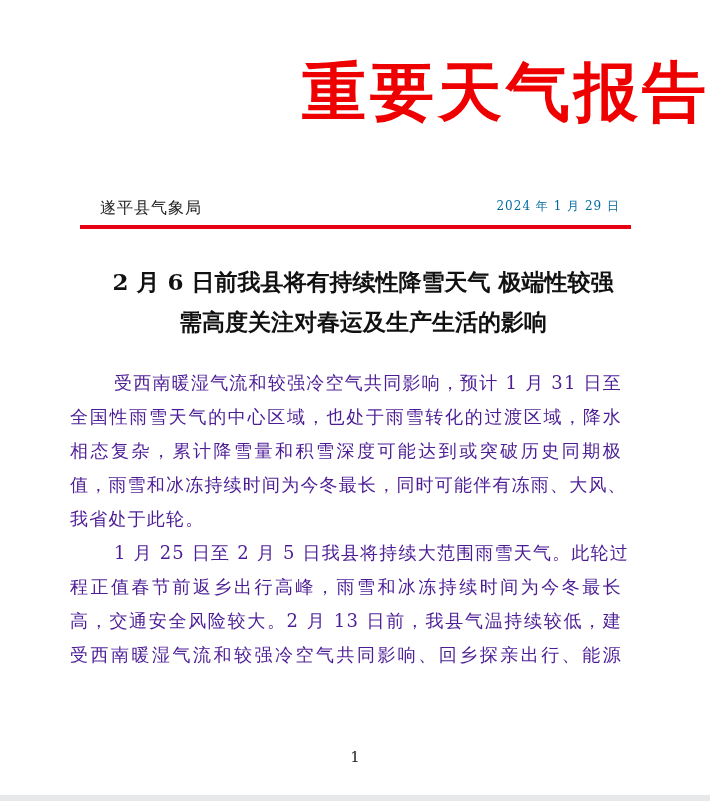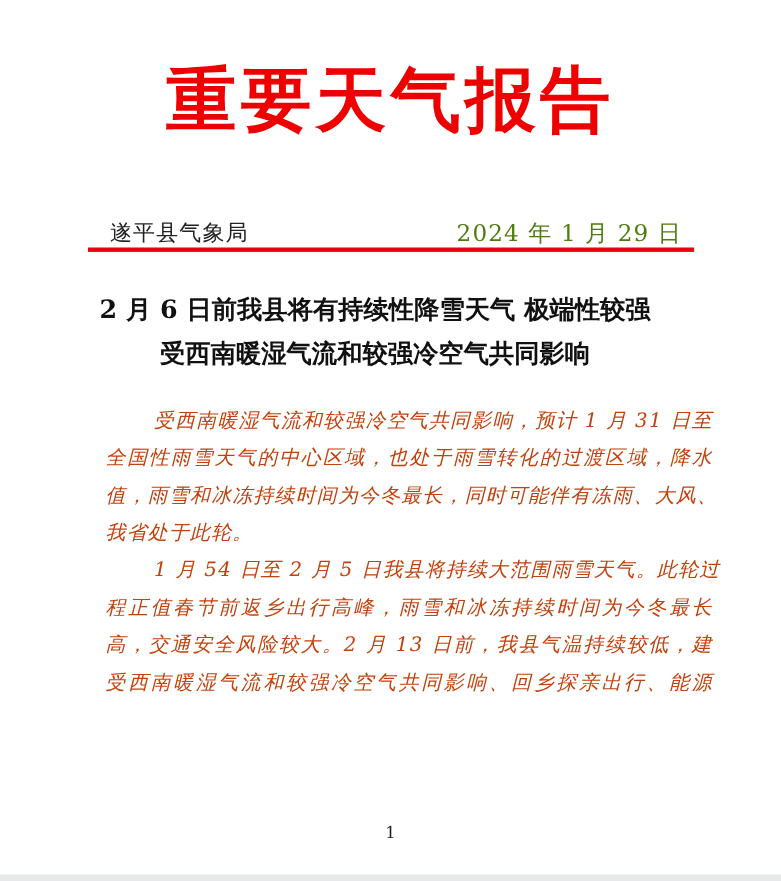--- a/index.html
+++ b/index.html
@@ -27,76 +27,75 @@
       left: 0; top: 795px;
       width: 710px;
       height: 6px;
       background: #e6e8ea;
     }
     .masthead {
       position: absolute;
       left: 0;
       top: 52px;
       width: 710px;
-      text-align: center;
+      text-align: right;
       font-family: "DejaVu Serif", "Liberation Serif", serif;
       font-weight: bold;
       font-size: 64px;
       line-height: 80px;
       letter-spacing: 4px;
       color: #ee0000;
     }
     .issuer {
       position: absolute;
       left: 100px;
       top: 198px;
-      font-size: 20px;
+      font-size: 16px;
       letter-spacing: 1px;
       color: #222;
     }
     .date {
       position: absolute;
       right: 90px;
       top: 198px;
-      font-size: 21px;
+      font-size: 12px;
       letter-spacing: 1px;
-      color: #4d7c0f;
+      color: #0369a1;
     }
     .red-rule {
       position: absolute;
       left: 80px;
       top: 225px;
       width: 551px;
       height: 4px;
       background: #e60012;
     }
     .headline {
       position: absolute;
-      left: 66px;
+      left: 88px;
       top: 262px;
       width: 550px;
       text-align: center;
       font-family: "DejaVu Serif", "Liberation Serif", serif;
       font-weight: bold;
       font-size: 23px;
       line-height: 40px;
       color: #111;
     }
     .headline .hl-line { display: block; white-space: nowrap; }
     .body-text {
       position: absolute;
-      left: 96px;
+      left: 70px;
       top: 366px;
       width: 552px;
       font-size: 18px;
       line-height: 34px;
-      color: #c2410c;
+      color: #4c1d95;
       text-align: justify;
       letter-spacing: 1.2px;
-      font-style: italic;
     }
     .body-text .ln {
       display: block;
       white-space: nowrap;
       height: 34px;
       text-align-last: justify;
     }
     .body-text .ln.last { text-align-last: left; }
     .body-text .ln.indent { padding-left: 44px; }
     .page-number {
@@ -116,32 +115,33 @@
 
   <div class="masthead">重要天气报告</div>
 
   <div class="issuer">遂平县气象局</div>
   <div class="date">2024 年 1 月 29 日</div>
 
   <div class="red-rule"></div>
 
   <div class="headline">
     <span class="hl-line">2 月 6 日前我县将有持续性降雪天气  极端性较强</span>
-    <span class="hl-line">受西南暖湿气流和较强冷空气共同影响</span>
+    <span class="hl-line">需高度关注对春运及生产生活的影响</span>
   </div>
 
   <div class="body-text">
     <div>
       <span class="ln indent">受西南暖湿气流和较强冷空气共同影响，预计 1 月 31 日至</span>
       <span class="ln">全国性雨雪天气的中心区域，也处于雨雪转化的过渡区域，降水</span>
+      <span class="ln">相态复杂，累计降雪量和积雪深度可能达到或突破历史同期极</span>
       <span class="ln">值，雨雪和冰冻持续时间为今冬最长，同时可能伴有冻雨、大风、</span>
       <span class="ln last">我省处于此轮。</span>
     </div>
     <div>
-      <span class="ln indent">1 月 54 日至 2 月 5 日我县将持续大范围雨雪天气。此轮过</span>
+      <span class="ln indent">1 月 25 日至 2 月 5 日我县将持续大范围雨雪天气。此轮过</span>
       <span class="ln">程正值春节前返乡出行高峰，雨雪和冰冻持续时间为今冬最长</span>
       <span class="ln">高，交通安全风险较大。2 月 13 日前，我县气温持续较低，建</span>
       <span class="ln">受西南暖湿气流和较强冷空气共同影响、回乡探亲出行、能源</span>
     </div>
   </div>
 
   <div class="page-number">1</div>
 </div>
 
 <div class="bottom-band"></div>

